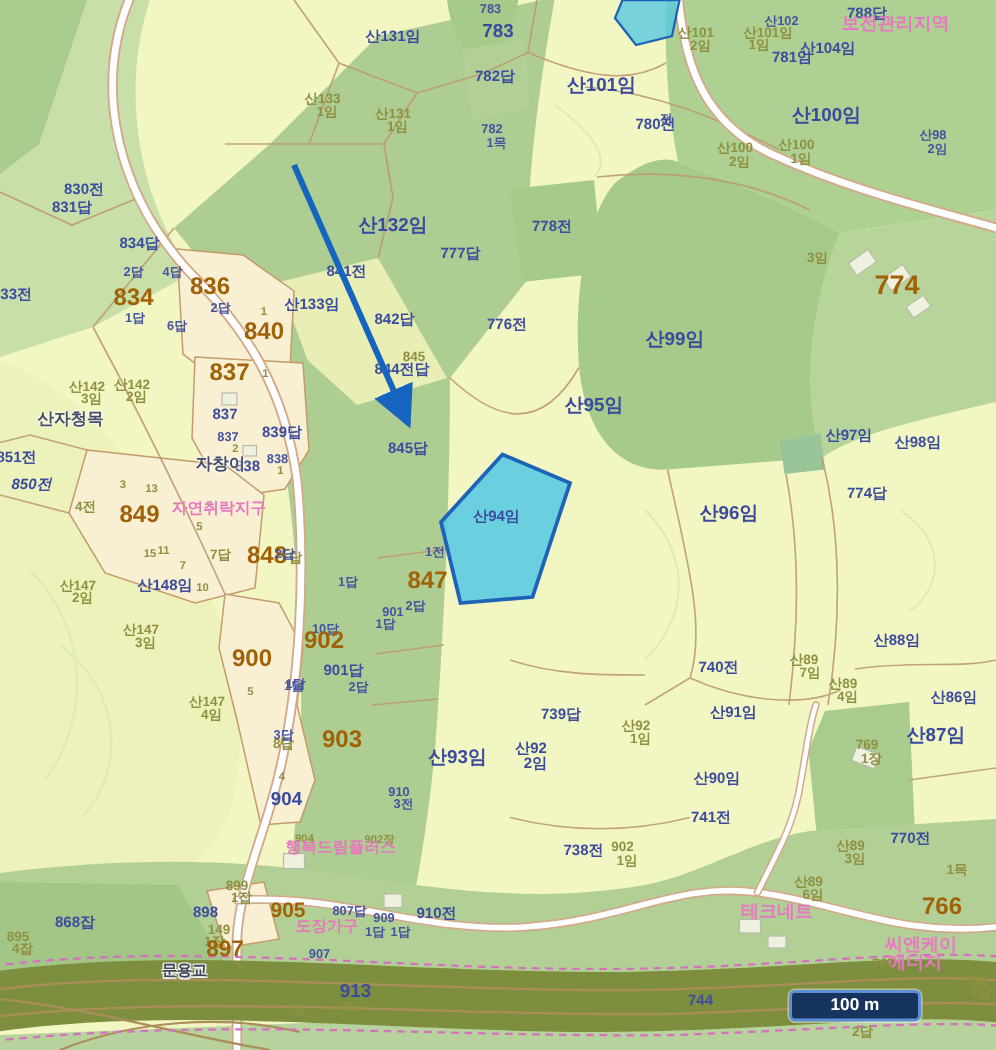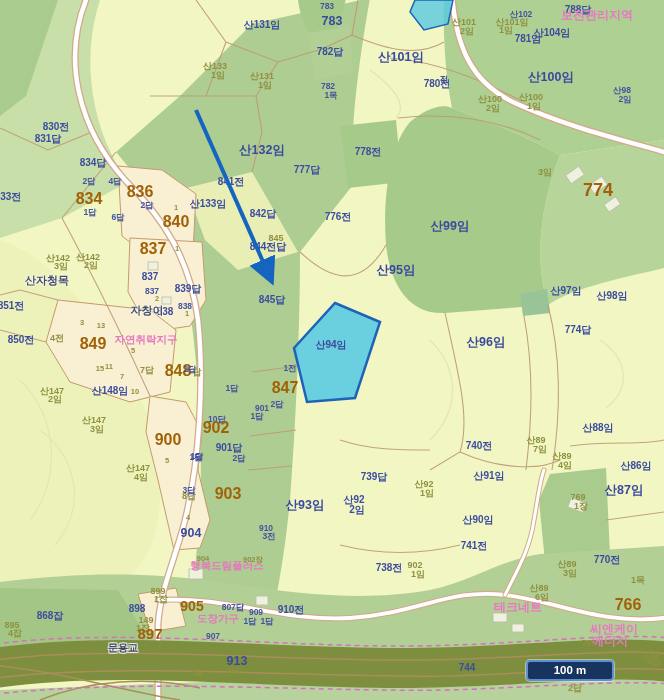--- a/index.html
+++ b/index.html
@@ -189,21 +189,21 @@
       <span class="lbl L-b" style="left: 165px; top: 312px;">838</span>
       <span class="lbl L-bs" style="left: 185px; top: 306px;">838</span>
       <span class="lbl L-os" style="left: 187px; top: 314px;">1</span>
       <span class="lbl L-o" style="left: 58px; top: 258px;">산142</span>
       <span class="lbl L-o" style="left: 61px; top: 266px;">3임</span>
       <span class="lbl L-o" style="left: 88px; top: 257px;">산142</span>
       <span class="lbl L-o" style="left: 91px; top: 265px;">2임</span>
       <span class="lbl L-pd" style="left: 47px; top: 280px;">산자청목</span>
       <span class="lbl L-pd" style="left: 100px; top: 310px; margin-left: 47px;">자창이</span>
       <span class="lbl L-b" style="left: 11px; top: 306px;">851전</span>
-      <span class="lbl L-b" style="left: 21px; top: 340px;">850전</span>
+      <span class="lbl L-b" style="left: 21px; top: 324px; font-style: italic;">850전</span>
       <span class="lbl L-o" style="left: 57px; top: 338px;">4전</span>
       <span class="lbl L-bl" style="left: 93px; top: 344px;">849</span>
       <span class="lbl L-os" style="left: 82px; top: 323px;">3</span>
       <span class="lbl L-os" style="left: 101px; top: 326px;">13</span>
       <span class="lbl L-os" style="left: 109px; top: 367px;">11</span>
       <span class="lbl L-os" style="left: 100px; top: 369px;">15</span>
       <span class="lbl L-os" style="left: 122px; top: 377px;">7</span>
       <span class="lbl L-os" style="left: 133px; top: 351px;">5</span>
       <span class="lbl L-p" style="left: 146px; top: 339px;">자연취락지구</span>
       <span class="lbl L-o" style="left: 147px; top: 370px;">7답</span>

